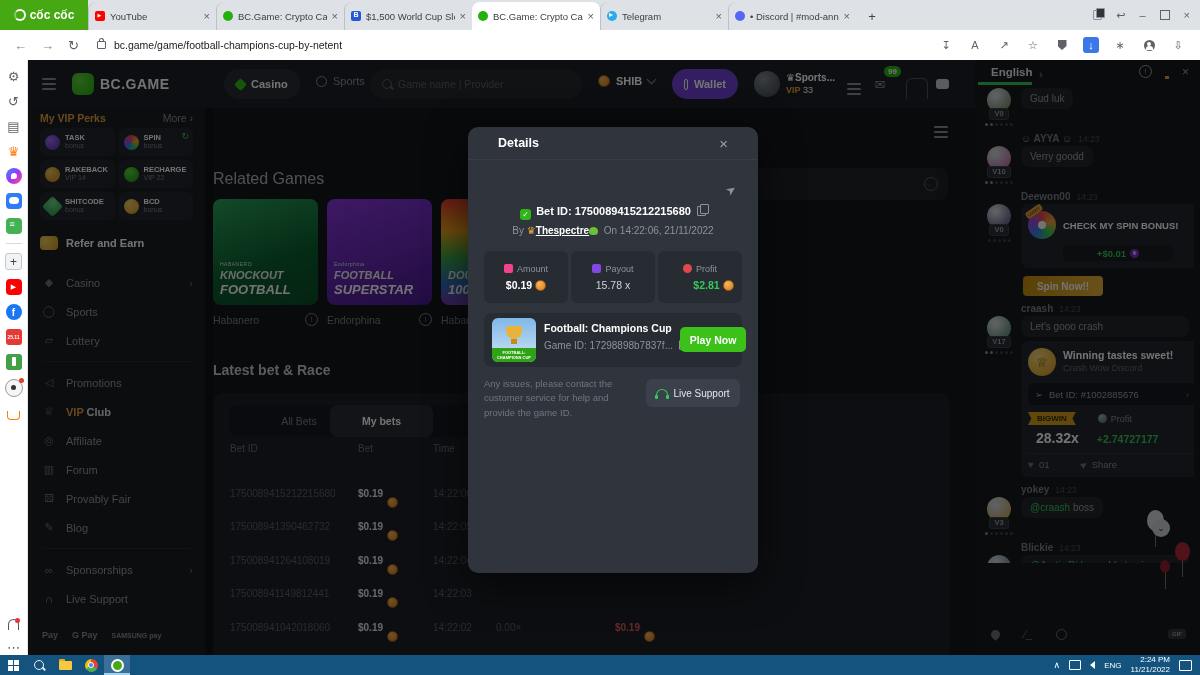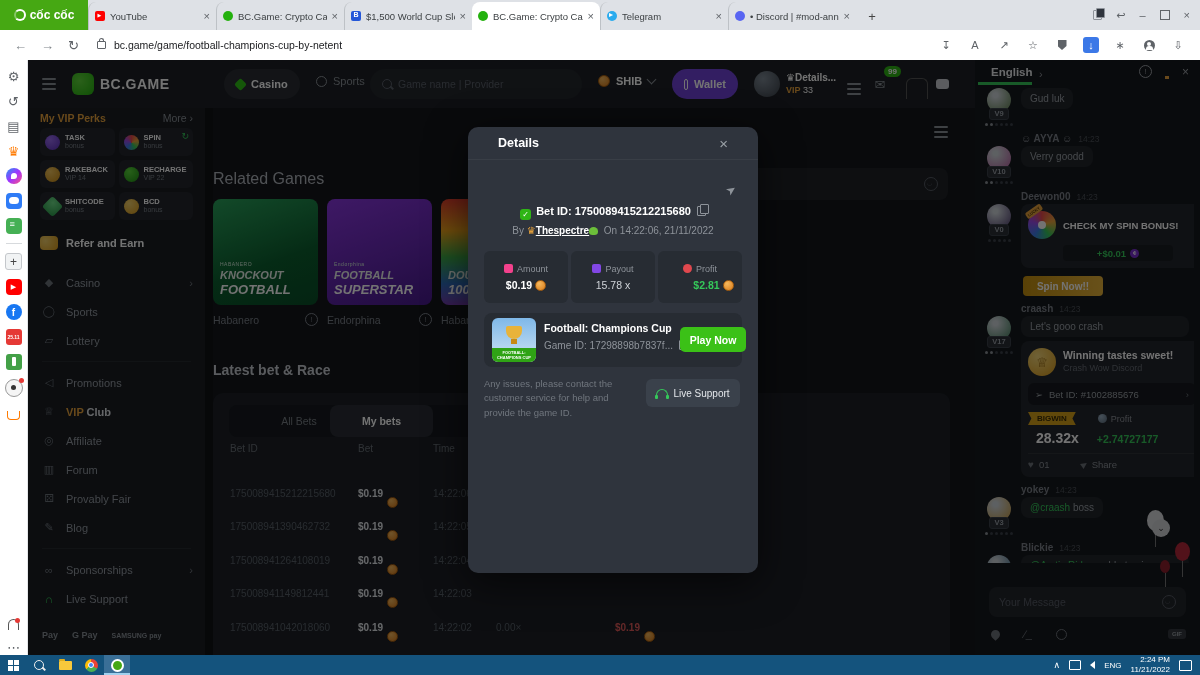--- a/index.html
+++ b/index.html
@@ -400,21 +400,21 @@
       <div id="nav-shib" class="ab">
           <span class="coin"></span>
           <span>SHIB</span>
           <span class="chev"></span>
         </div>
       <div id="nav-wallet" class="pill">
           <span class="wico"></span>
           <span>Wallet</span>
         </div>
       <span id="nav-avatar" class="ab"></span>
-      <span id="nav-user" class="ab">♛Details...</span>
+      <span id="nav-user" class="ab">♛Sports...</span>
       <span id="nav-vip" class="ab"><b>VIP</b> <span>33</span></span>
       <span class="nico bars" style="left:816px;top:19px">
           <i></i>
           <i></i>
           <i></i>
         </span>
       <span class="nico" style="left:842px">✉</span>
       <span id="badge99" class="ab">99</span>
       <span class="nico s-bell" style="left:878px;top:18px"></span>
       <span class="nico" style="left:904px">
@@ -803,24 +803,20 @@
               <div>
                 <div class="mbubble"><span class="mention">@Arctic Rider</span> u able to give me just the tip until I depo? Id love u more than I do!</div>
               </div>
             </div>
           </div>
         </div>
       <span class="balloon b1"></span>
       <span class="balloon b2"></span>
       <span class="balloon b3"></span>
       <div id="scrolldot">⌄</div>
-      <div id="chatinput">
-          <span>Your Message</span>
-          <span class="smiley"></span>
-        </div>
       <div id="chatactions">
         <span class="cact drop"></span>
         <span class="cact">∕_</span>
         <span class="cact gcoin"></span>
         <span class="gifbox">GIF</span>
       </div>
     </div>
 
     <div id="dim"></div>
 

